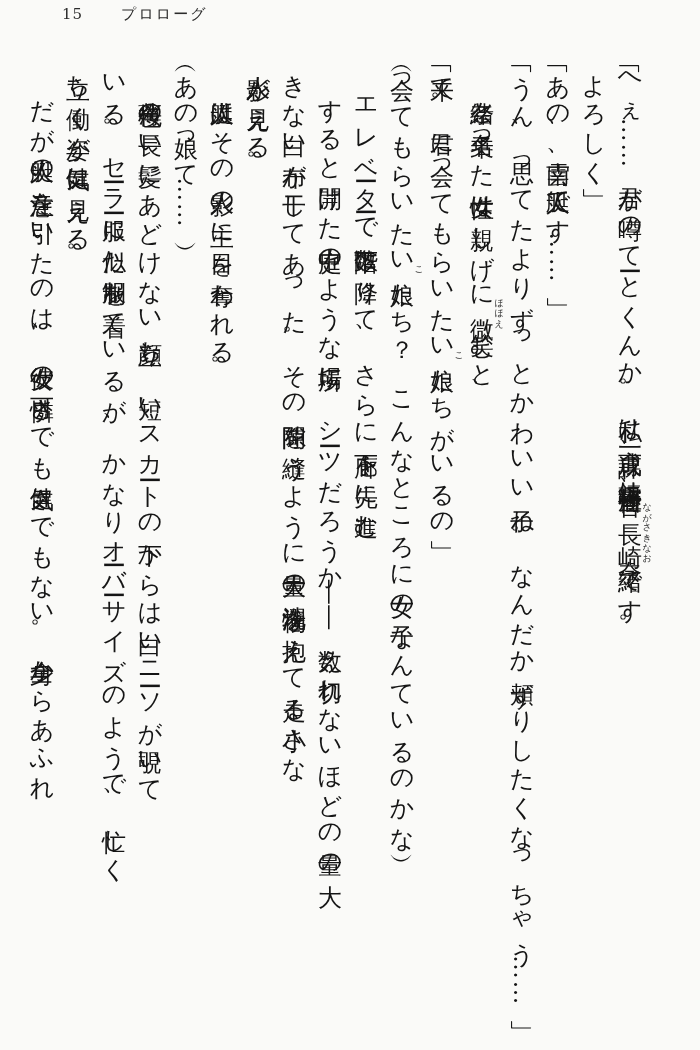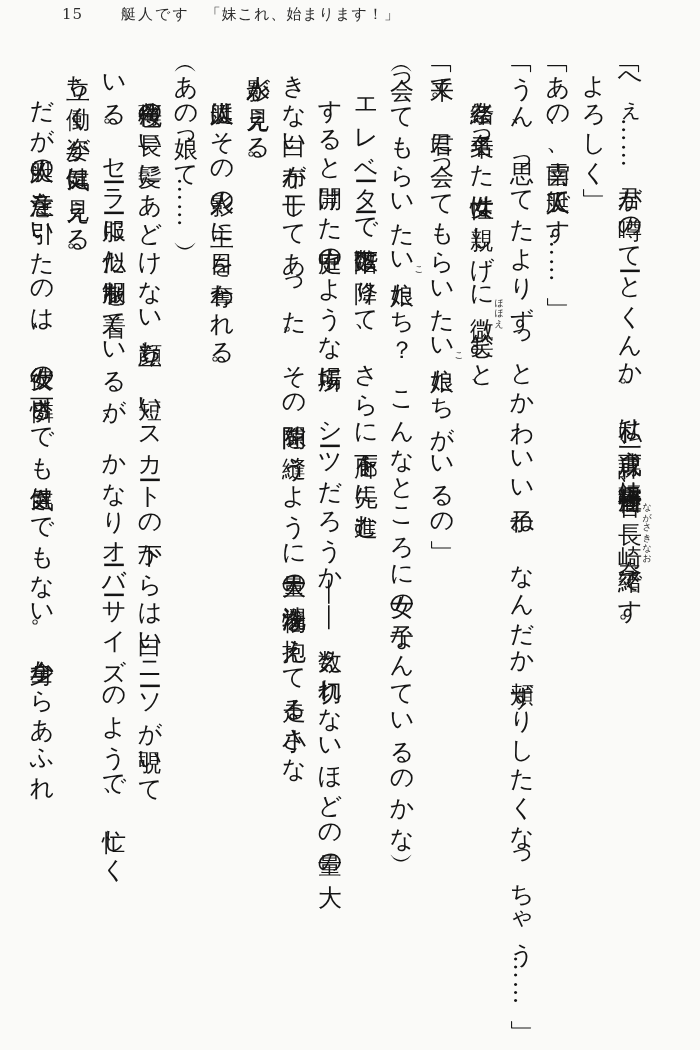--- a/index.html
+++ b/index.html
@@ -42,22 +42,21 @@
     font-size:9px;
     letter-spacing:0;
     color:#2b2b2b;
   }
 </style>
 </head>
 <body>
 
 <div class="page-header">
   <span class="page-num">15</span>
-  <span class="chapter-label">艇人です</span>
-  <span class="chapter-title">「妹これ、始まります！」</span>
+  <span class="chapter-label">プロローグ</span>
 </div>
 
 <div class="text-columns">
     <div class="line">「へぇ……君が噂のてーとくんか。私は育成一課、妹鎮守府担当仕官、<ruby>長崎<rt>ながさき</rt></ruby><ruby>奈緒<rt>なお</rt></ruby>です。</div>
     <div class="line">よろしく」</div>
     <div class="line">「あの、南雲、艇人です……」</div>
     <div class="line">「うん、思ってたよりずっとかわいい子ね。なんだか頬ずりしたくなっちゃう……」</div>
     <div class="line indent">奈緒と名乗った女性は親しげに<ruby>微笑<rt>ほほえ</rt></ruby>むと、</div>
     <div class="line">「来て。君に会ってもらいたい<ruby>娘<rt>こ</rt></ruby>たちがいるの」</div>
     <div class="line">（会ってもらいたい<ruby>娘<rt>こ</rt></ruby>たち？　こんなところに女の子なんているのかな）</div>

